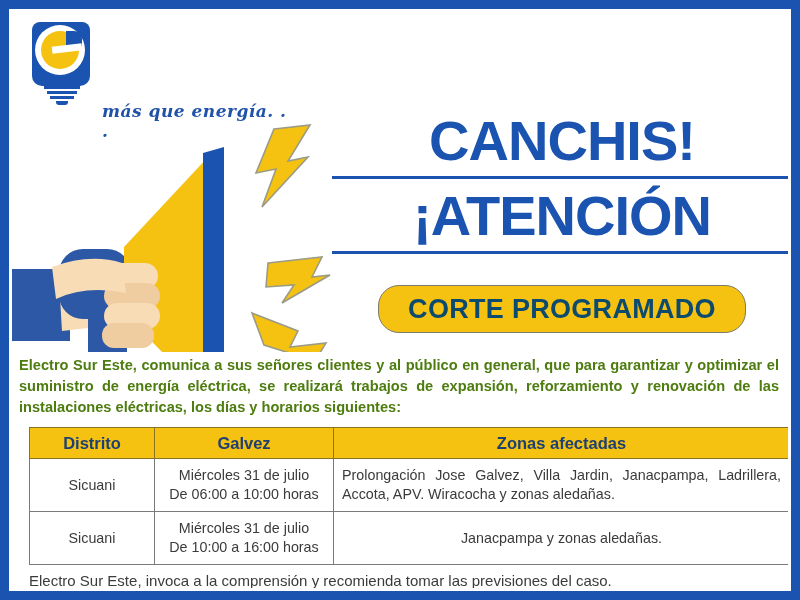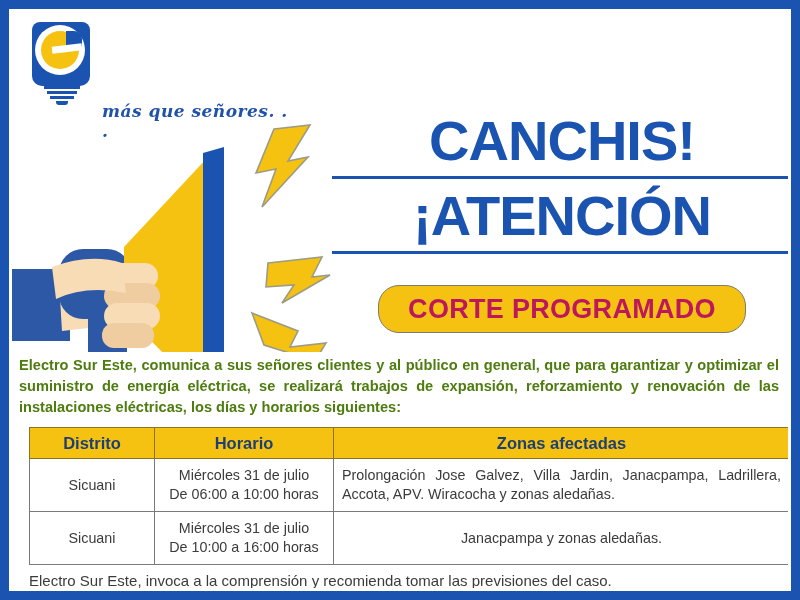--- a/index.html
+++ b/index.html
@@ -185,21 +185,21 @@
     left: 366px;
     top: 273px;
     width: 366px;
     height: 46px;
     background: #f5c211;
     border: 1px solid #7c7c6c;
     border-radius: 21px;
     display: flex;
     align-items: center;
     justify-content: center;
-    color: #be185d;
+    color: #0c4a6e;
     font-family: "Liberation Sans", sans-serif;
     font-weight: bold;
     font-size: 27px;
     letter-spacing: 0.3px;
   }
 
   
   .intro {
     position: absolute;
     left: 7px;
@@ -271,21 +271,21 @@
         <div class="bulb-square"></div>
         <div class="bulb-ring"></div>
         <div class="bulb-e"></div>
         <div class="bulb-e-cut"></div>
         <div class="bulb-e-notch"></div>
         <div class="socket"></div>
         <div class="socket2"></div>
         <div class="socket3"></div>
         <div class="socket4"></div>
       </div>
-      <div class="tagline">más que señores. . .</div>
+      <div class="tagline">más que energía. . .</div>
     </div>
 
     <div class="megaphone">
       <svg width="330" height="235" viewBox="0 0 330 235" xmlns="http://www.w3.org/2000/svg">
 
         <rect x="0" y="152" width="58" height="72" fill="#2c58a6"></rect>
 
         <path d="M46 148 L120 146 L128 205 L50 214 Z" fill="#f8dcb6"></path>
 
         <path d="M45 188 Q44 192 48 196 L105 202 L112 150 L58 142 Q46 144 45 150 Z" fill="#2c58a6" opacity="0"></path>
@@ -316,21 +316,21 @@
     </div>
 
     <div class="corte-box">CORTE PROGRAMADO</div>
 
     <div class="intro">Electro Sur Este, comunica a sus señores clientes y al público en general, que para garantizar y optimizar el suministro de energía eléctrica, se realizará trabajos de expansión, reforzamiento y renovación de las instalaciones eléctricas, los días y horarios siguientes:</div>
 
     <table class="tbl">
       <thead>
         <tr>
           <th class="col-distrito">Distrito</th>
-          <th class="col-horario">Horario</th>
+          <th class="col-horario">Galvez</th>
           <th class="col-zonas">Zonas afectadas</th>
         </tr>
       </thead>
       <tbody>
         <tr>
           <td class="col-distrito">Sicuani</td>
           <td class="col-horario">
             <div>Miércoles 31 de julio</div>
             <div>De 06:00 a 10:00 horas</div>
           </td>

